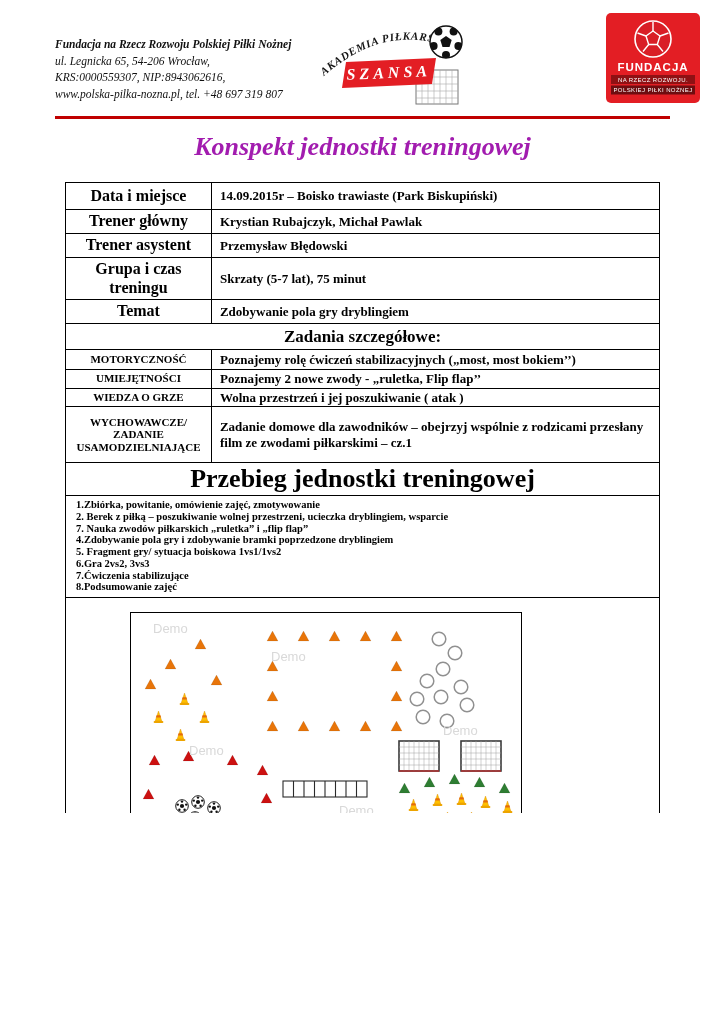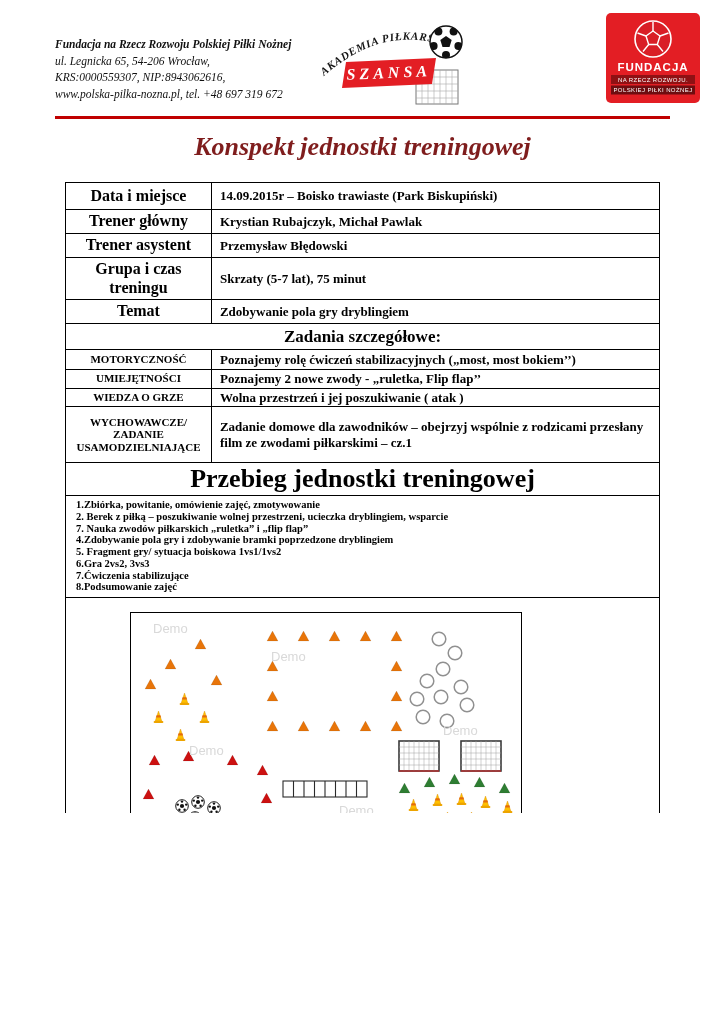--- a/index.html
+++ b/index.html
@@ -9,21 +9,21 @@
 
   
   .org-info { position:absolute; left:55px; top:36px; width:272px; font-style:italic;
               font-size:11.5px; line-height:1.45; color:#111; }
   .org-info .org-name { font-weight:bold; }
   .academy-logo { position:absolute; left:318px; top:16px; }
   .foundation-logo { position:absolute; left:606px; top:13px; }
   .header-rule { position:absolute; left:55px; top:116px; width:615px; height:3px; background:#c00000; }
 
   .doc-title { position:absolute; left:0; top:132px; width:725px; text-align:center;
-               font-size:26px; font-weight:bold; font-style:italic; color:#7f1d1d; }
+               font-size:26px; font-weight:bold; font-style:italic; color:#a21caf; }
 
   
   .doc-table { position:absolute; left:65px; top:182px; width:595px; border-collapse:collapse; }
   .doc-table td { border:1.6px solid #000; vertical-align:middle; }
   .lbl  { width:146px; text-align:center; font-weight:bold; font-size:16px; padding:1px 4px; line-height:1.15; }
   .val  { font-weight:bold; font-size:13px; padding:1px 8px; text-align:left; line-height:1.2; }
   .tlbl { width:146px; text-align:center; font-weight:bold; font-size:11px; padding:1px 3px; line-height:1.15; }
   .sec  { text-align:center; font-weight:bold; font-size:17px; padding:1px 0; }
   .sec.big { font-size:26px; }
   .plan { font-weight:bold; font-size:10.5px; line-height:1.12; padding:3px 6px 4px 10px; vertical-align:top; }
@@ -38,21 +38,21 @@
 </style>
 </head>
 <body>
 
 <div class="page">
 
   <div class="org-info">
     <div class="org-name">Fundacja na Rzecz Rozwoju Polskiej Piłki Nożnej</div>
     <div>ul. Legnicka 65, 54-206 Wrocław,</div>
     <div>KRS:0000559307, NIP:8943062616,</div>
-    <div>www.polska-pilka-nozna.pl, tel. +48 697 319 672</div>
+    <div>www.polska-pilka-nozna.pl, tel. +48 697 319 807</div>
   </div>
 
   <svg class="academy-logo" width="152" height="98" viewBox="0 0 152 98">
     <defs>
       <path id="arcPath" d="M6,60 Q70,4 138,34" fill="none"></path>
       <clipPath id="ballClip">
           <circle cx="128" cy="26" r="16"></circle>
         </clipPath>
     </defs>
 

